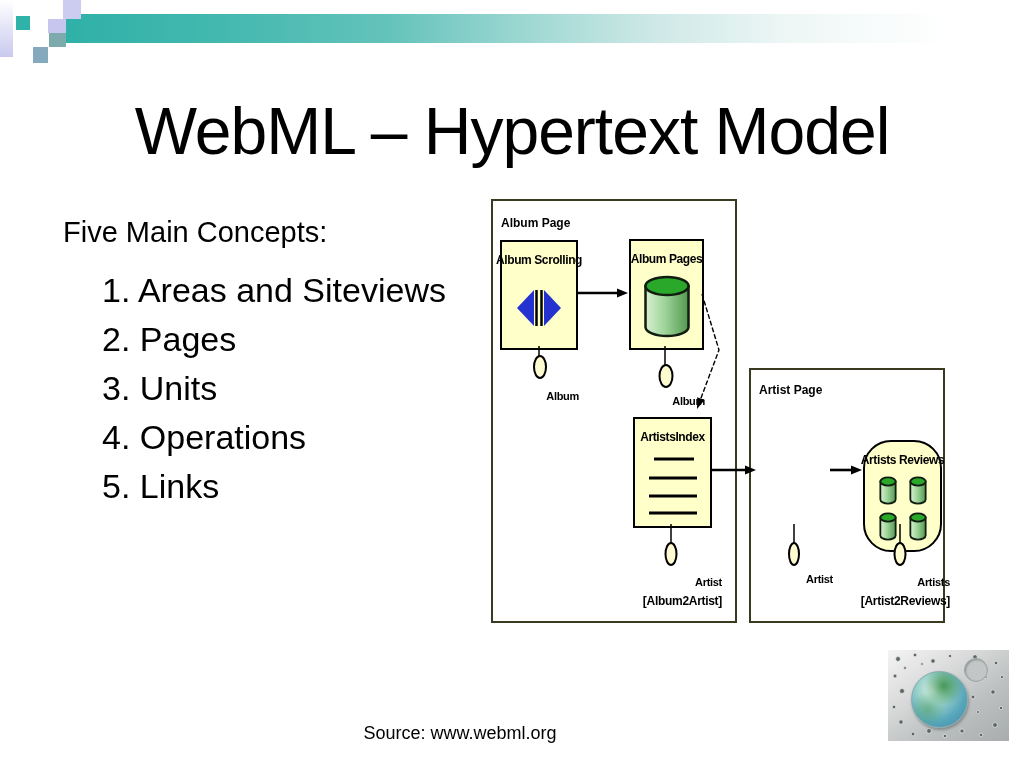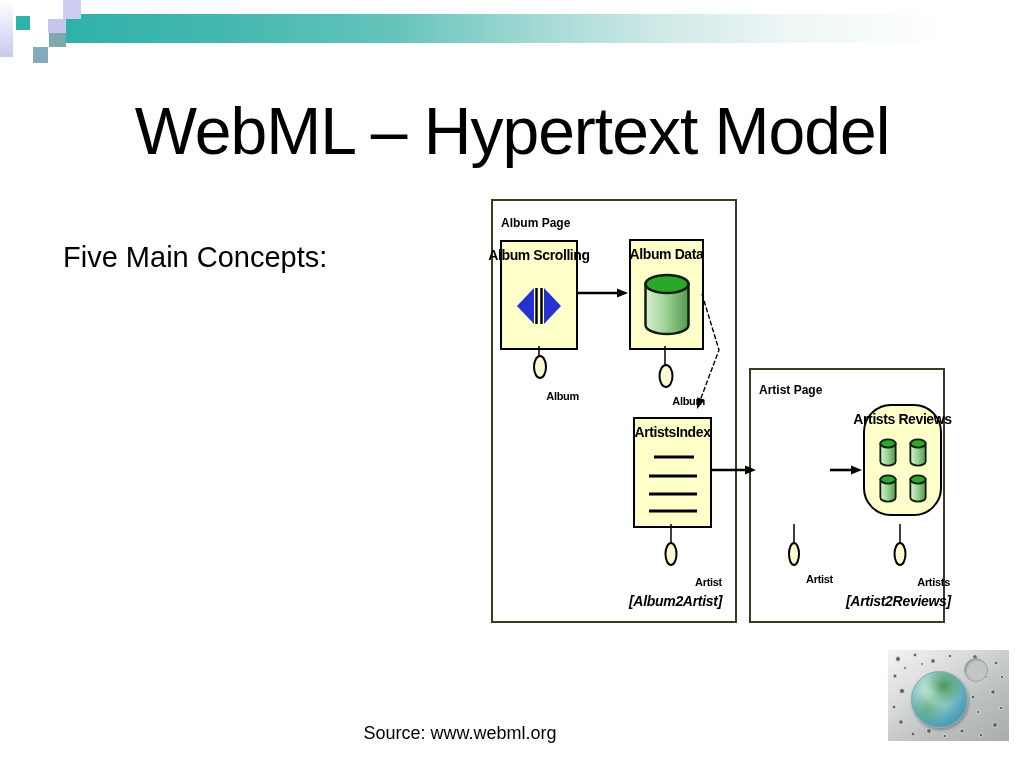--- a/index.html
+++ b/index.html
@@ -16,47 +16,47 @@
   .sq{position:absolute;}
   .sq-teal{left:16px;top:16px;width:14px;height:14px;background:#2fb2a8;}
   .sq-lav1{left:63px;top:0;width:18px;height:19px;background:#ccccf0;}
   .sq-lav2{left:48px;top:19px;width:18px;height:14px;background:#c6c6ee;}
   .sq-grey{left:49px;top:33px;width:17px;height:14px;background:#7caaad;}
   .sq-blue{left:33px;top:47px;width:15px;height:16px;background:#85a9bd;}
   
   .title{position:absolute;left:0;top:93px;width:1024px;text-align:center;
     font-size:66px;letter-spacing:-1px;white-space:nowrap;}
   
-  .concepts-heading{position:absolute;left:63px;top:241px;font-size:29px;}
+  .concepts-heading{position:absolute;left:63px;top:216px;font-size:29px;}
   .concepts-list{position:absolute;left:102px;top:266px;font-size:34px;line-height:49px;}
   
   .page-box{position:absolute;border:2px solid #3a3a20;background:transparent;}
   .album-page{left:491px;top:199px;width:242px;height:420px;}
   .artist-page{left:749px;top:368px;width:192px;height:251px;}
   .page-label{position:absolute;font-size:12px;font-weight:bold;white-space:nowrap;}
   .album-page-label{left:501px;top:216px;}
   .artist-page-label{left:759px;top:383px;}
   .unit{position:absolute;background:#ffffca;border:2px solid #000;
     display:flex;flex-direction:column;align-items:center;}
-  .unit-title{font-size:14px;font-weight:bold;letter-spacing:-0.4px;margin-top:5px;white-space:nowrap;}
+  .unit-title{font-size:12px;font-weight:bold;letter-spacing:-0.4px;margin-top:11px;white-space:nowrap;}
   .unit-icon{flex:1;display:flex;align-items:center;justify-content:center;}
   .u-album-scrolling{left:500px;top:240px;width:74px;height:106px;}
   .u-album-data{left:629px;top:239px;width:71px;height:107px;}
   .u-artists-index{left:633px;top:417px;width:75px;height:107px;}
   .u-selected-artist{left:757px;top:416px;width:71px;height:108px;}
-  .u-artists-reviews{left:863px;top:404px;width:75px;height:108px;border-radius:28px;}
+  .u-artists-reviews{left:863px;top:440px;width:75px;height:108px;border-radius:28px;}
   .multigrid{display:grid;grid-template-columns:18px 18px;column-gap:12px;row-gap:7px;}
   .diagram-overlay{position:absolute;left:480px;top:195px;width:480px;height:440px;pointer-events:none;}
   .term-label{position:absolute;font-size:11px;font-weight:bold;text-align:right;white-space:nowrap;letter-spacing:-0.3px;}
   .term-album-1{left:499px;top:390px;width:80px;}
   .term-album-2{left:625px;top:395px;width:80px;}
   .term-artist-idx{left:618px;top:573px;width:104px;line-height:19px;}
   .term-artist-sel{left:753px;top:573px;width:80px;}
   .term-reviews{left:846px;top:573px;width:104px;line-height:19px;}
-  .relation-line{font-size:14px;font-style:italic;}
+  .relation-line{font-size:12px;}
   
   .source{position:absolute;left:0;top:723px;width:920px;text-align:center;font-size:18px;}
   
   .globe-panel{position:absolute;left:888px;top:650px;width:121px;height:91px;
     background:linear-gradient(145deg,#f4f4f4 0%,#dedede 30%,#bcc0c0 65%,#a8acac 100%);}
   .globe-earth{position:absolute;left:23px;top:21px;width:55px;height:55px;border-radius:50%;
     background:
       radial-gradient(circle at 58% 25%, rgba(60,145,75,0.9) 0%, rgba(60,145,75,0) 38%),
       radial-gradient(circle at 28% 68%, rgba(80,160,95,0.55) 0%, rgba(80,160,95,0) 32%),
       radial-gradient(circle at 38% 32%, #d9f0e9 0%, #9fd4cc 28%, #5aa8bc 62%, #3a86a4 100%);
@@ -73,20 +73,27 @@
   <div class="deco-bar"></div>
   <div class="sq sq-lav1"></div>
   <div class="sq sq-lav2"></div>
   <div class="sq sq-teal"></div>
   <div class="sq sq-grey"></div>
   <div class="sq sq-blue"></div>
 
   <div class="title">WebML – Hypertext Model</div>
 
   <div class="concepts-heading">Five Main Concepts:</div>
+  <div class="concepts-list">
+    <div>1. Areas and Siteviews</div>
+    <div>2. Pages</div>
+    <div>3. Units</div>
+    <div>4. Operations</div>
+    <div>5. Links</div>
+  </div>
 
   <div class="page-box album-page"></div>
   <div class="page-box artist-page"></div>
   <div class="page-label album-page-label">Album Page</div>
   <div class="page-label artist-page-label">Artist Page</div>
 
   <svg width="0" height="0" style="position:absolute" aria-hidden="true">
     <defs>
       <linearGradient id="cylGrad" x1="0" y1="0" x2="1" y2="0">
         <stop offset="0" stop-color="#d9f0d0"></stop>
@@ -102,21 +109,21 @@
       <svg width="46" height="38" viewBox="0 0 46 38">
         <polygon points="18,1 18,37 1,19" fill="#2433cf"></polygon>
         <line x1="20.5" y1="1" x2="20.5" y2="37" stroke="#000" stroke-width="2.5"></line>
         <line x1="25.5" y1="1" x2="25.5" y2="37" stroke="#000" stroke-width="2.5"></line>
         <polygon points="28,1 28,37 45,19" fill="#2433cf"></polygon>
       </svg>
     </div>
   </div>
 
   <div class="unit u-album-data">
-    <div class="unit-title">Album Data</div>
+    <div class="unit-title">Album Pages</div>
     <div class="unit-icon">
       <svg width="48" height="64" viewBox="0 0 48 64">
         <path d="M2.5 11 v41 a21.5 9 0 0 0 43 0 v-41 z" fill="url(#cylGrad)" stroke="#101d10" stroke-width="2.5"></path>
         <ellipse cx="24" cy="11" rx="21.5" ry="9" fill="#2aa82a" stroke="#101d10" stroke-width="2.5"></ellipse>
       </svg>
     </div>
   </div>
 
   <div class="unit u-artists-index">
     <div class="unit-title">ArtistsIndex</div>

